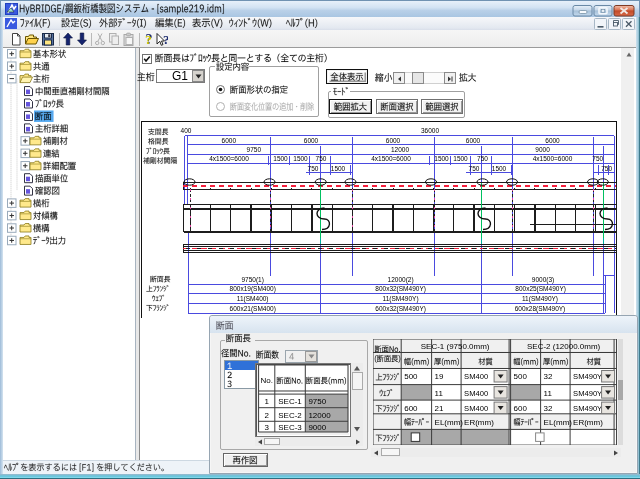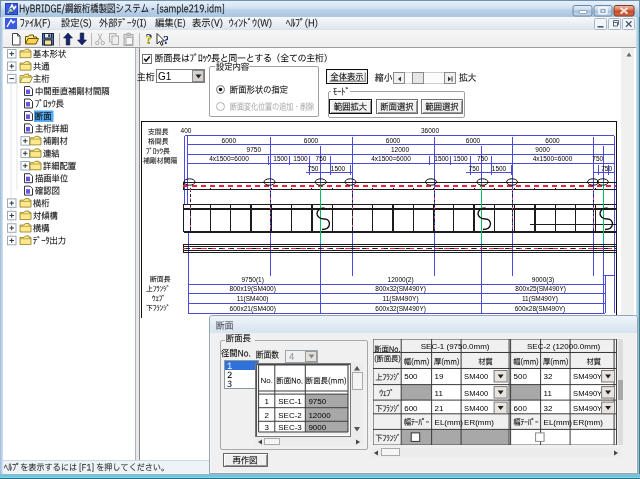--- a/index.html
+++ b/index.html
@@ -171,21 +171,21 @@
 <div style="position:absolute;left:621px;top:48px;width:13px;height:412px;background:#f0f0f0"></div>
 <svg class="abs" style="left:626px;top:52px" width="6" height="5" viewBox="0 0 6 5">
     <path d="M3 0.5 L5.5 4.5 L0.5 4.5 z" fill="#666"></path>
   </svg>
 <div style="position:absolute;left:634px;top:48px;width:2px;height:412px;background:#fff"></div>
 <svg class="abs" style="left:141.5px;top:54px" width="10" height="10" viewBox="0 0 10 10">
     <rect x="0.5" y="0.5" width="9" height="9" fill="#fff" stroke="#707070"></rect>
     <path d="M2.2 4.8 L4 7 L7.8 2.4" stroke="#111" stroke-width="1.5" fill="none"></path>
   </svg>
 <div style="position:absolute;left:156px;top:69px;width:49px;height:14px;background:#fff;border:1px solid #7a7a7a"></div>
-<div style="position:absolute;left:158px;top:71px;width:20px;height:11px;font-size:10px;line-height:11px;color:#000">G1</div>
+<div style="position:absolute;left:172px;top:71px;width:20px;height:11px;font-size:12px;line-height:11px;color:#000">G1</div>
 <div style="position:absolute;left:192px;top:70px;width:12px;height:12px;background:#d6d3ce;border:1px solid #888"></div>
 <svg class="abs" style="left:195px;top:74px" width="7" height="5" viewBox="0 0 7 5">
     <path d="M0.5 0.5 L6.5 0.5 L3.5 4.5 z" fill="#222"></path>
   </svg>
 <div style="position:absolute;left:209px;top:66px;width:110px;height:51px;border:1px solid #a0a0a0;border-radius:2px"></div>
 <div style="position:absolute;left:215px;top:62px;width:34px;height:9px;background:#fff"></div>
 <svg class="abs" style="left:216px;top:84.5px" width="9" height="9" viewBox="0 0 9 9">
     <circle cx="4.5" cy="4.5" r="4" fill="#fff" stroke="#707070"></circle>
     <circle cx="4.5" cy="4.5" r="1.8" fill="#111"></circle>
   </svg>

